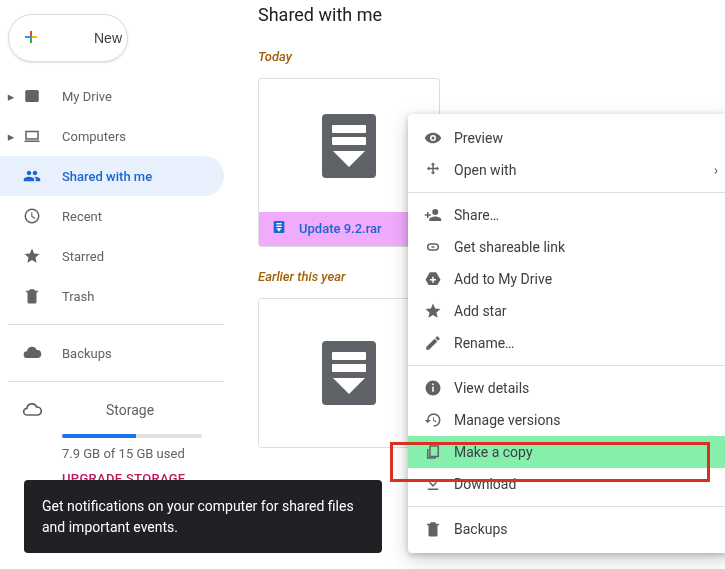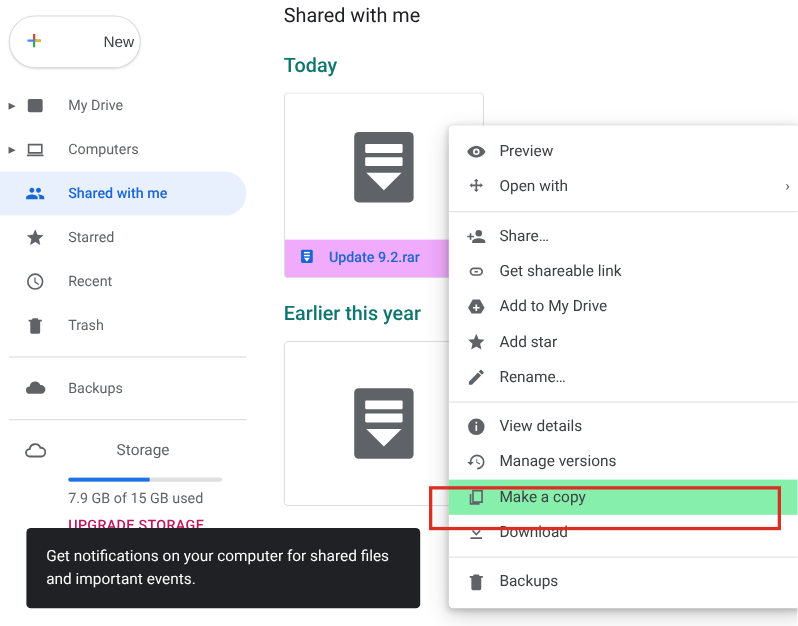--- a/index.html
+++ b/index.html
@@ -58,21 +58,21 @@
   .storage-bar-fill { height:100%; background:#1a73e8; }
   .storage-text { margin-left: 42px; font-size: 13px; color:#5f6368; }
   .upgrade-link { margin: 10px 0 0 42px; font-size: 13px; font-weight:500; color:#be185d; letter-spacing:.3px;}
   .main {
     position: absolute;
     left: 258px; top: 0;
     right: 0; height: 100%;
     padding-top: 4px;
   }
   .page-title { font-size: 18px; color: #202124; margin-bottom: 24px; }
-  .section-label { font-size: 18px; font-weight: 500; color: #0f766e; margin: 8px 0 14px 0; }
+  .section-label { font-size: 13px; font-weight: 500; color: #a16207; margin: 8px 0 14px 0; font-style: italic; }
   .file-card {
     width: 182px; height: 170px;
     border: 1px solid #dadce0;
     border-radius: 4px;
     display:flex; flex-direction:column;
     overflow:hidden;
   }
   .file-card .thumb { flex:1; display:flex; align-items:center; justify-content:center; background:#fff; }
   .arch-icon {
     width: 54px; height: 64px;
@@ -184,33 +184,33 @@
         <svg width="18" height="18" viewBox="0 0 24 24">
           <path d="M16 11c1.66 0 3-1.34 3-3s-1.34-3-3-3-3 1.34-3 3 1.34 3 3 3zM8 11c1.66 0 3-1.34 3-3S9.66 5 8 5 5 6.34 5 8s1.34 3 3 3zm0 2c-2.33 0-7 1.17-7 3.5V19h14v-2.5C15 14.17 10.33 13 8 13zm8 0c-.29 0-.62.02-.97.05 1.16.84 1.97 1.97 1.97 3.45V19h6v-2.5c0-2.33-4.67-3.5-7-3.5z"></path>
         </svg>
       </span>
     <span>Shared with me</span>
   </div>
 
   <div class="nav-item">
     <span class="nav-icon">
         <svg width="18" height="18" viewBox="0 0 24 24">
+          <path d="M12 2a10 10 0 100 20 10 10 0 000-20zm0 18a8 8 0 110-16 8 8 0 010 16zm.5-13H11v6l5 3 .75-1.23L12.5 12V7z"></path>
+        </svg>
+      </span>
+    <span>Recent</span>
+  </div>
+
+  <div class="nav-item">
+    <span class="nav-icon">
+        <svg width="18" height="18" viewBox="0 0 24 24">
           <path d="M12 17.3L18.2 21l-1.6-7L22 9.2l-7.2-.6L12 2 9.2 8.6 2 9.2l5.4 4.8L5.8 21z"></path>
         </svg>
       </span>
     <span>Starred</span>
-  </div>
-
-  <div class="nav-item">
-    <span class="nav-icon">
-        <svg width="18" height="18" viewBox="0 0 24 24">
-          <path d="M12 2a10 10 0 100 20 10 10 0 000-20zm0 18a8 8 0 110-16 8 8 0 010 16zm.5-13H11v6l5 3 .75-1.23L12.5 12V7z"></path>
-        </svg>
-      </span>
-    <span>Recent</span>
   </div>
 
   <div class="nav-item">
     <span class="nav-icon">
         <svg width="18" height="18" viewBox="0 0 24 24">
           <path d="M6 7h12v13a2 2 0 01-2 2H8a2 2 0 01-2-2V7zm3-4h6l1 2h4v2H4V5h4l1-2z"></path>
         </svg>
       </span>
     <span>Trash</span>
   </div>

